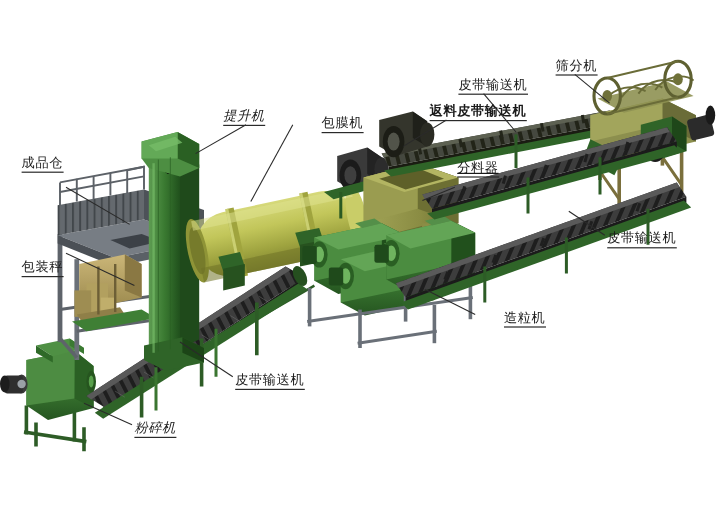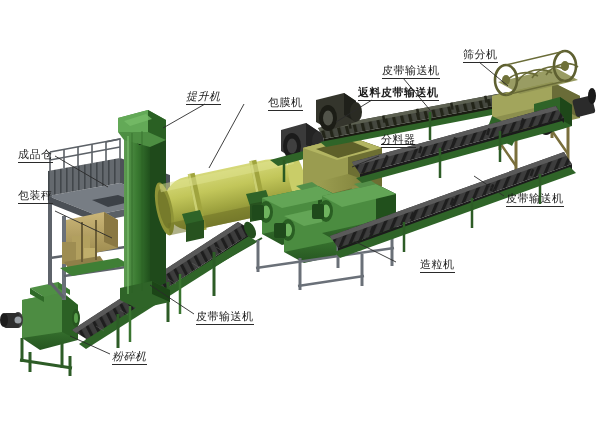--- a/index.html
+++ b/index.html
@@ -423,22 +423,22 @@
         <path d="M379,156 L352,167" stroke="#2a2a2a"></path>
         <path d="M504,196 L474,176" stroke="#2a2a2a"></path>
         <path d="M396,262 L354,241" stroke="#2a2a2a"></path>
         <path d="M194,314 L150,285" stroke="#2a2a2a"></path>
         <path d="M110,354 L70,336" stroke="#2a2a2a"></path>
       </g>
 
   </svg>
 
   <div id="labels-layer">
-      <div class="lbl" style="left: 18px; top: 148px; color: rgb(26, 26, 26);">成品仓</div>
-      <div class="lbl" style="left: 18px; top: 189px; color: rgb(26, 26, 26);">包装秤</div>
+      <div class="lbl" style="left: 18px; top: 129px; color: rgb(26, 26, 26);">成品仓</div>
+      <div class="lbl" style="left: 18px; top: 216px; color: rgb(26, 26, 26);">包装秤</div>
       <div class="lbl" style="left: 186px; top: 90px; color: rgb(26, 26, 26); font-style: italic;">提升机</div>
       <div class="lbl" style="left: 228px; top: 96px; color: rgb(26, 26, 26); margin-left: 40px;">包膜机</div>
       <div class="lbl" style="left: 382px; top: 64px; color: rgb(26, 26, 26);">皮带输送机</div>
       <div class="lbl" style="left: 358px; top: 86px; color: rgb(26, 26, 26); font-weight: bold;">返料皮带输送机</div>
       <div class="lbl" style="left: 463px; top: 48px; color: rgb(26, 26, 26);">筛分机</div>
       <div class="lbl" style="left: 381px; top: 133px; color: rgb(26, 26, 26); text-decoration: underline;">分料器</div>
       <div class="lbl" style="left: 506px; top: 192px; color: rgb(26, 26, 26);">皮带输送机</div>
       <div class="lbl" style="left: 420px; top: 258px; color: rgb(26, 26, 26);">造粒机</div>
       <div class="lbl" style="left: 196px; top: 310px; color: rgb(26, 26, 26);">皮带输送机</div>
       <div class="lbl" style="left: 112px; top: 350px; color: rgb(26, 26, 26); font-style: italic;">粉碎机</div>

